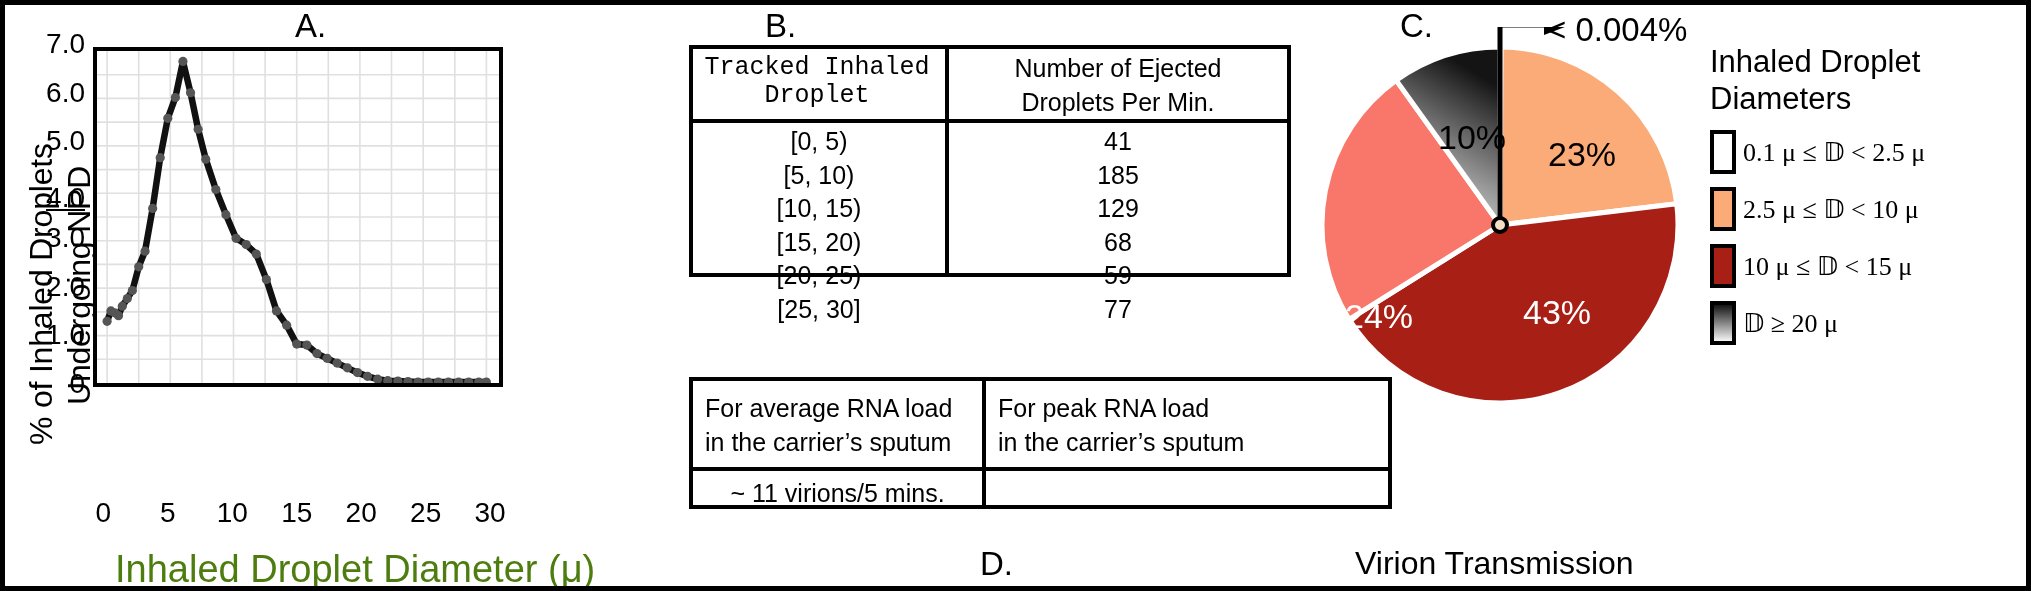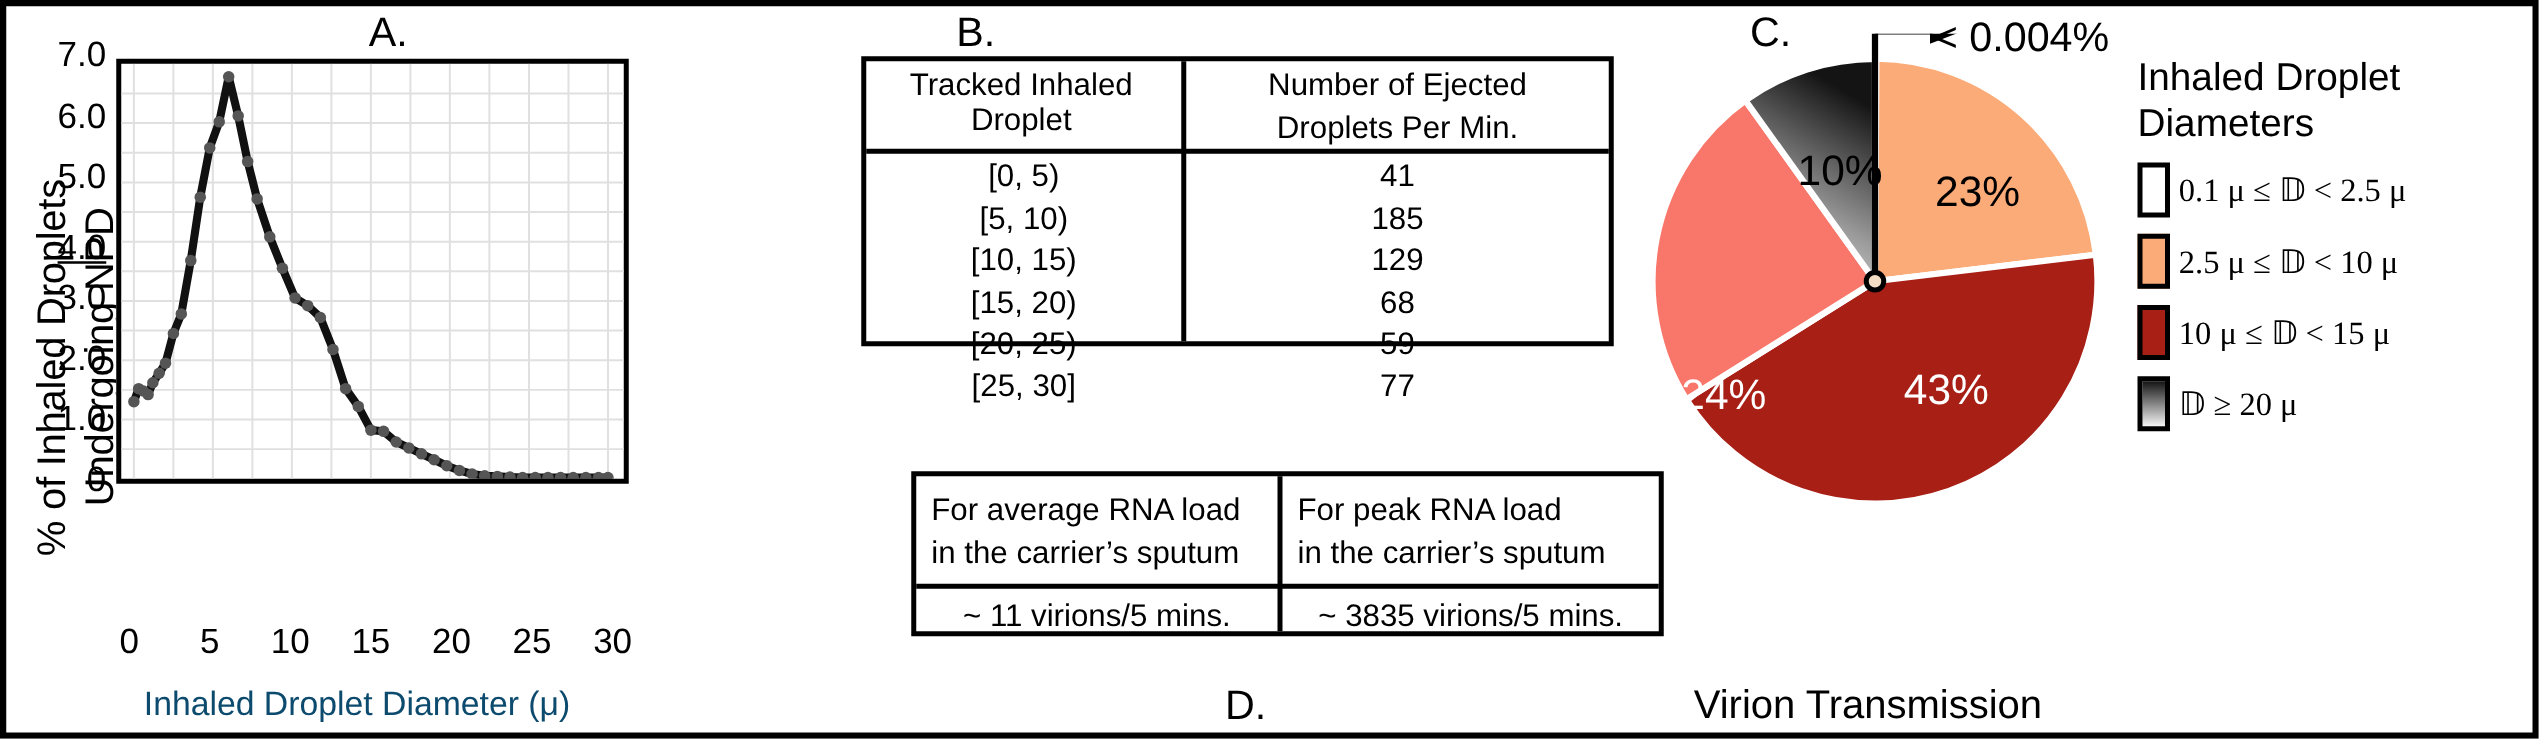--- a/index.html
+++ b/index.html
@@ -11,21 +11,21 @@
   #panelA{position:absolute;left:0;top:0;width:520px;height:591px;}
   .panel-letter{position:absolute;font-size:33px;color:#000;font-family:"Liberation Sans",sans-serif;}
   #panelA .plotbox{position:absolute;left:88px;top:42px;width:410px;height:340px;
       border:4px solid #000;box-sizing:border-box;background:#fff;}
   #panelA .plotbox svg{display:block;width:100%;height:100%;}
   .ylab-wrap{position:absolute;left:-12px;top:0px;height:470px;width:66px;}
   .ylab{position:absolute;transform:rotate(-90deg);transform-origin:left top;
         white-space:nowrap;font-size:32px;color:#000;letter-spacing:-0.2px;}
   .ytick{position:absolute;right:0;font-size:28px;color:#000;text-align:right;}
   .xtick{position:absolute;font-size:28px;color:#000;text-align:center;}
-  .xtitle{position:absolute;font-size:27px;color:#0c4a6e;white-space:nowrap;}
+  .xtitle{position:absolute;font-size:38px;color:#4d7c0f;white-space:nowrap;}
   .tblbox{position:absolute;border:4px solid #000;box-sizing:border-box;background:#fff;}
   .cellhdr{font-size:25px;line-height:1.12;text-align:center;padding:5px 8px 6px;color:#000;}
   .cellval{font-size:25px;line-height:1.18;text-align:center;color:#000;}
   .vsep{position:absolute;top:0;bottom:0;width:4px;background:#000;}
   .hsep{position:absolute;left:0;right:0;height:4px;background:#000;}
 
   
   #panelC{position:absolute;left:1290px;top:0;width:420px;height:591px;}
   #pieSvg{position:absolute;left:0px;top:22px;}
   .pielabel{position:absolute;font-size:34px;font-weight:normal;}
@@ -153,21 +153,21 @@
   </div>
 
   <div>
     <div class="panel-letter" style="left:760px;top:2px;">B.</div>
 
     <div class="tblbox" id="tableB" style="left:684px;top:40px;width:602px;height:232px;">
       <div style="position:relative;width:100%;height:100%;">
         <div class="vsep" style="left:252px;"></div>
         <div class="hsep" style="top:70px;"></div>
 
-        <div style="position:absolute;left:0;top:0;width:248px;">
+        <div style="position:absolute;left:0;top:0;width:248px;font-family:Liberation Mono, monospace;">
           <div class="cellhdr">Tracked Inhaled Droplet</div>
         </div>
         <div style="position:absolute;left:256px;right:0;top:0;">
           <div class="cellhdr">Number of Ejected</div>
           <div class="cellhdr" style="padding-top:0">Droplets Per Min.</div>
         </div>
 
         <div id="tableB-c1" style="position:absolute;left:0;top:76px;width:252px;">
             <div class="cellval" style="padding: 2px 0px;">[0, 5)</div>
             <div class="cellval" style="padding: 2px 0px;">[5, 10)</div>
@@ -182,36 +182,35 @@
             <div class="cellval" style="padding: 2px 0px;">129</div>
             <div class="cellval" style="padding: 2px 0px;">68</div>
             <div class="cellval" style="padding: 2px 0px;">59</div>
             <div class="cellval" style="padding: 2px 0px;">77</div>
           </div>
       </div>
     </div>
   </div>
 
   <div>
-    <div class="tblbox" id="tableD" style="left:724px;top:372px;width:602px;height:132px;">
+    <div class="tblbox" id="tableD" style="left:684px;top:372px;width:703px;height:132px;">
       <div style="position:relative;width:100%;height:100%;">
         <div class="vsep" style="left:289px;"></div>
         <div class="hsep" style="top:86px;"></div>
 
         <div style="position:absolute;left:0;top:8px;width:289px;">
           <div class="cellhdr" style="text-align:left;padding-left:12px;">For average RNA load</div>
           <div class="cellhdr" style="text-align:left;padding-left:12px;padding-top:0">in the carrier’s sputum</div>
         </div>
         <div style="position:absolute;left:293px;right:0;top:8px;">
           <div class="cellhdr" style="text-align:left;padding-left:12px;">For peak RNA load</div>
           <div class="cellhdr" style="text-align:left;padding-left:12px;padding-top:0">in the carrier’s sputum</div>
         </div>
 
         <div class="cellval" style="position:absolute;left:0;top:98px;width:289px;">~ 11 virions/5 mins.</div>
-        <div class="cellval" style="position:absolute;left:293px;right:0;top:98px;">~ 3835 virions/5 mins.</div>
       </div>
     </div>
 
     <div class="panel-letter" style="left:975px;top:540px;">D.</div>
   </div>
 
   <div id="panelC">
     <div class="panel-letter" style="left:105px;top:2px;">C.</div>
 
     <svg id="pieSvg" width="420" height="400" viewBox="0 0 420 400">

